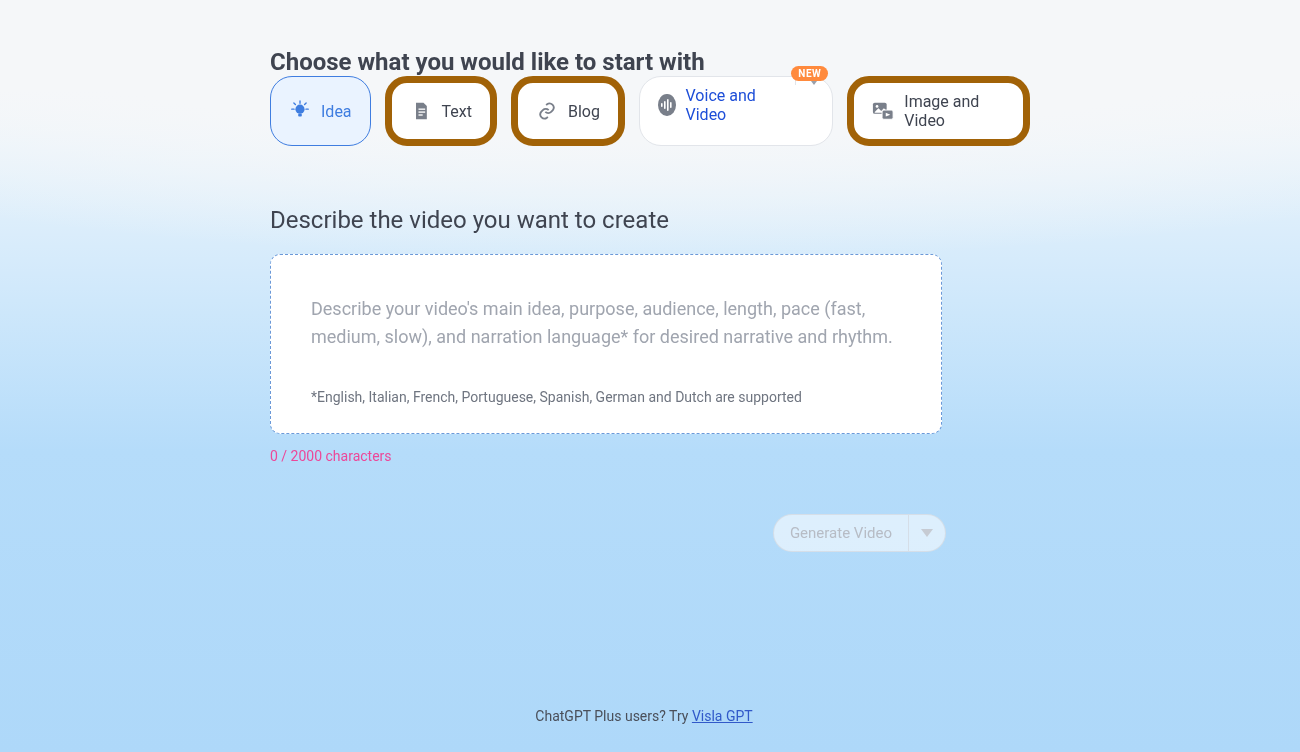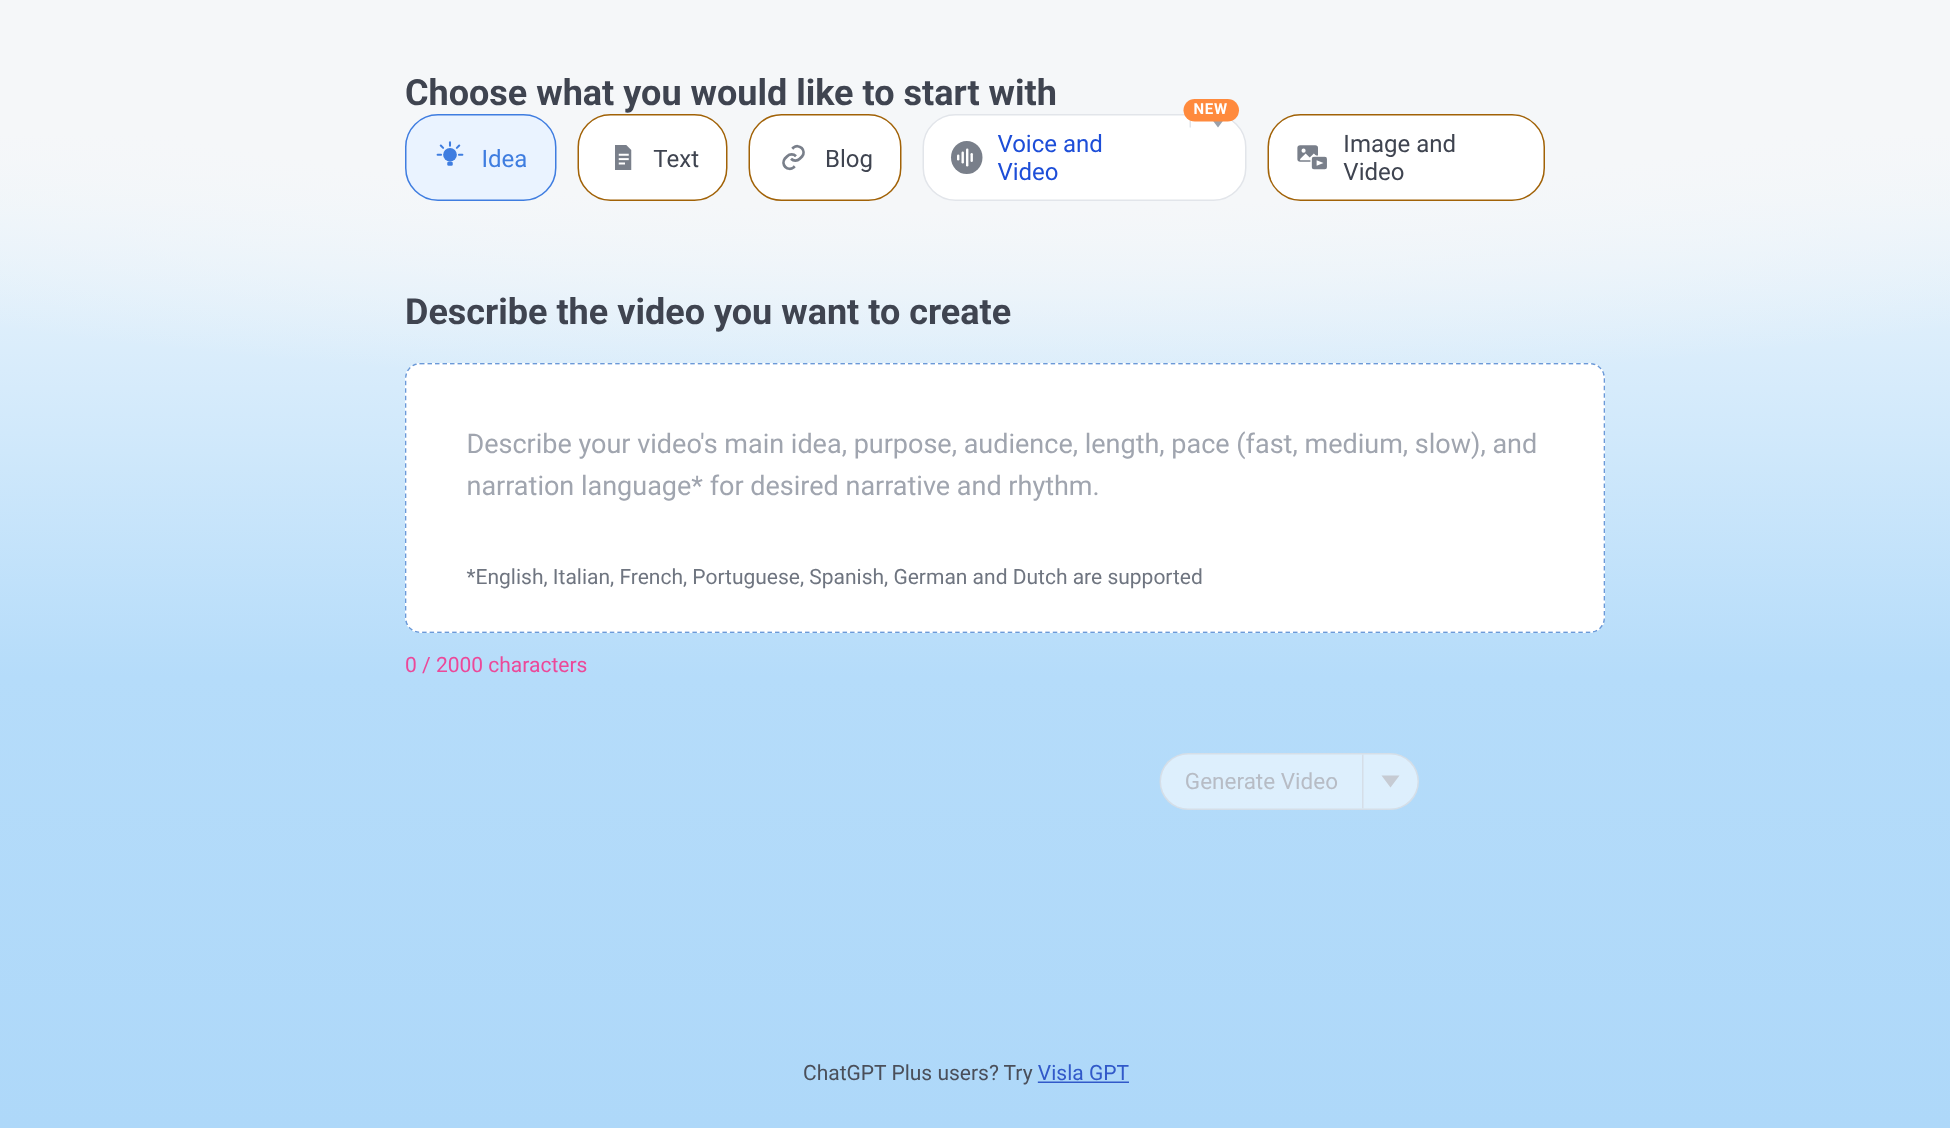--- a/index.html
+++ b/index.html
@@ -39,21 +39,21 @@
       display: flex;
       gap: 14px;
       margin-bottom: 60px;
     }
     .tab {
       display: inline-flex;
       align-items: center;
       gap: 10px;
       padding: 9px 18px;
       background: #fff;
-      border: 1px solid #a16207;
+      border: 7px solid #a16207;
       border-radius: 22px;
       font-size: 16px;
       color: #3f4450;
       cursor: pointer;
       position: relative;
     }
     .tab.active {
       background: #eaf3ff;
       border: 1.5px solid #3f7de0;
       color: #3f7de0;
@@ -107,30 +107,30 @@
       background: #ff8a3d;
       color: #fff;
       font-size: 10px;
       font-weight: 700;
       letter-spacing: 0.5px;
       padding: 2px 7px;
       border-radius: 8px;
     }
     .describe-heading {
       font-size: 24px;
-      font-weight: 700;
+      font-weight: 400;
       color: #3f4450;
       margin-bottom: 20px;
     }
     .input-box {
       background: #fff;
       border: 1.5px dashed #6b99d8;
       border-radius: 10px;
       padding: 40px 40px 28px 40px;
-      width: 800px;
+      width: 672px;
     }
     .placeholder-text {
       font-size: 18px;
       line-height: 1.55;
       color: #a0a5af;
       margin-bottom: 38px;
     }
     .footnote {
       font-size: 14px;
       color: #6f7580;

